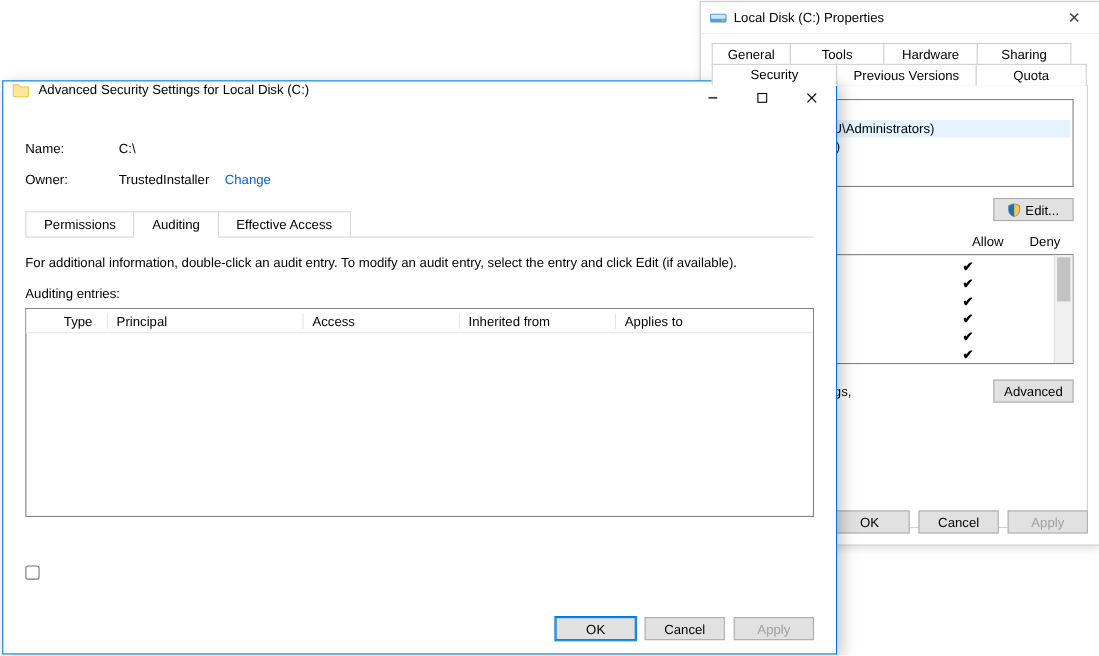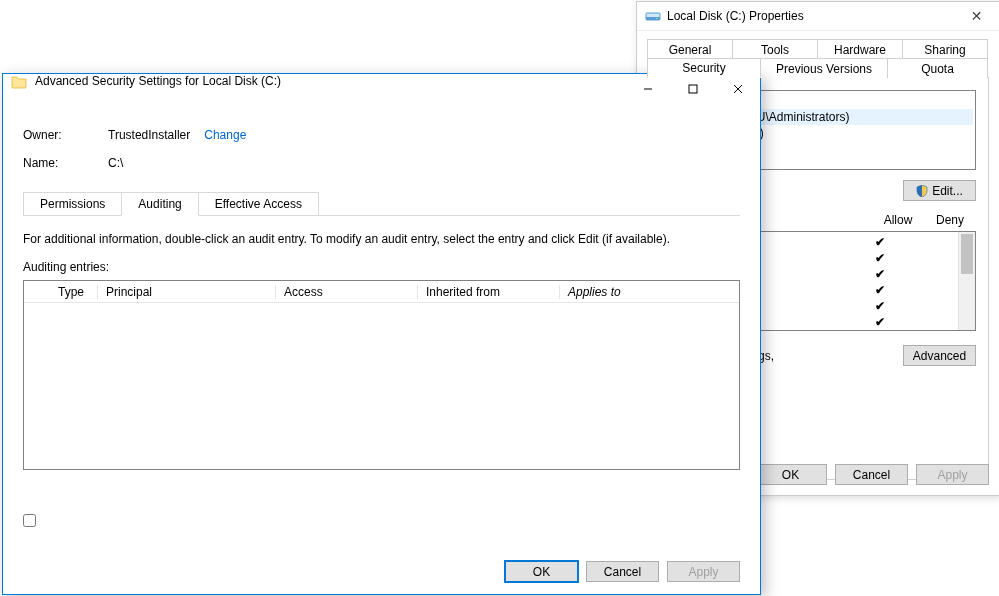--- a/index.html
+++ b/index.html
@@ -114,21 +114,21 @@
   .audit-head {
     display:flex; border-bottom:1px solid #e5e5e5; height:22px; align-items:center; background:#fff;
   }
   .audit-head .hcell { padding:0 8px; border-right:1px solid #e5e5e5; white-space:nowrap; }
   .audit-head .hcell:last-child { border-right:none; }
   .c0 { width: 26px; }
   .c1 { width: 48px; }
   .c2 { width: 178px; }
   .c3 { width: 142px; }
   .c4 { width: 142px; }
-  .c5 { flex:1;font-style:italic; }
+  .c5 { flex:1; }
 
   .btnrow { display:flex; gap: 10px; }
 
   .chkline { display:flex; align-items:center; margin-top: 30px; }
   .chkline input { margin:0 6px 0 0; }
 
   .adv-footer {
     display:flex; justify-content:flex-end; gap:8px; margin-top:auto; padding-top: 14px;
   }
 
@@ -149,21 +149,21 @@
           <rect x="1" y="9" width="14" height="3" fill="#5a9bd5"></rect>
           <circle cx="12" cy="10.5" r="0.8" fill="#9fe09f"></circle>
         </svg>
     </span>
     <span class="title">Local Disk (C:) Properties</span>
     <span class="close">✕</span>
   </div>
 
   <div class="props-tabs-area">
     <div class="props-tabs">
-      <div class="props-tab" style="width:86px">General</div>
+      <div class="props-tab" style="width:72px">General</div>
       <div class="props-tab" style="width:86px">Tools</div>
       <div class="props-tab" style="width:86px">Hardware</div>
       <div class="props-tab" style="width:86px">Sharing</div>
     </div>
     <div class="props-tab-row2">
       <div class="props-tab active" style="width:114px">Security</div>
       <div class="props-tab" style="width:128px">Previous Versions</div>
       <div class="props-tab" style="width:101px">Quota</div>
     </div>
 
@@ -270,27 +270,27 @@
       <svg width="10" height="10" viewBox="0 0 10 10">
           <line x1="1" y1="1" x2="9" y2="9" stroke="#000" stroke-width="1"></line>
           <line x1="9" y1="1" x2="1" y2="9" stroke="#000" stroke-width="1"></line>
         </svg>
     </span>
   </div>
 
   <div class="adv-body">
 
     <div class="fieldrow">
+      <span class="lbl">Name:</span>
+      <span class="val">C:\</span>
+    </div>
+    <div class="fieldrow">
       <span class="lbl">Owner:</span>
       <span class="val">TrustedInstaller</span>
       <span class="link">Change</span>
-    </div>
-    <div class="fieldrow">
-      <span class="lbl">Name:</span>
-      <span class="val">C:\</span>
     </div>
 
     <div class="adv-tabs">
       <div class="adv-tab">Permissions</div>
       <div class="adv-tab active">Auditing</div>
       <div class="adv-tab">Effective Access</div>
     </div>
 
     <div class="adv-tabbody">
       <div class="info-line">For additional information, double-click an audit entry. To modify an audit entry, select the entry and click Edit (if available).</div>

